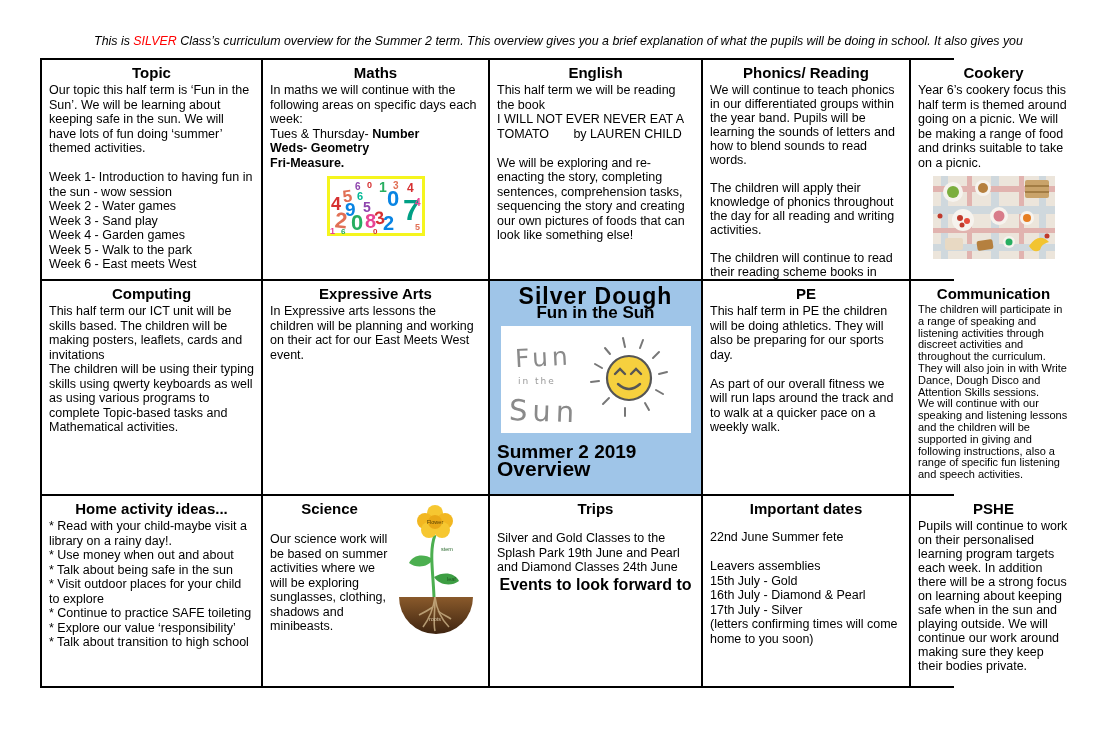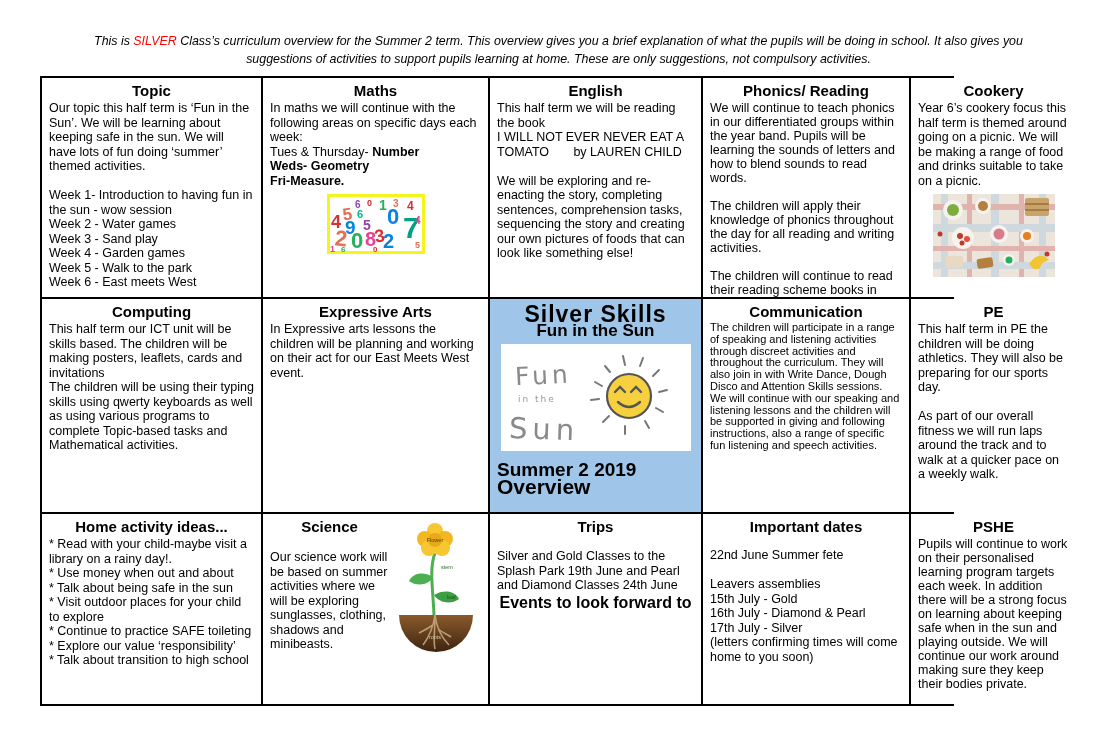--- a/index.html
+++ b/index.html
@@ -68,21 +68,20 @@
 
   .events-title { font-size: 16px; font-weight: bold; text-align: center; line-height: 19px; }
   .trips-body { margin-top: 13px; }
   .dates-body { margin-top: 12px; }
 </style>
 </head>
 <body>
 
 <div class="intro">
   <div><span>This is </span><span class="red">SILVER</span><span> Class’s curriculum overview for the Summer 2 term. This overview gives you a brief explanation of what the pupils will be doing in school. It also gives you</span></div>
-  <div>suggestions of activities to support pupils learning at home. These are only suggestions, not compulsory activities.</div>
 </div>
 
 <div class="grid">
 
   <div class="cell">
     <h3>Topic</h3>
     <div class="body-text">Our topic this half term is ‘Fun in the Sun’.  We will be learning about keeping safe in the sun. We will have lots of fun doing ‘summer’ themed activities.
 
 Week 1- Introduction to having fun in the sun - wow session
 Week 2 - Water games
@@ -194,21 +193,21 @@
     <div class="body-text">This half term our ICT unit will be skills based. The children will be making posters, leaflets, cards and invitations
 The children will be using their typing skills using qwerty keyboards as well as using various programs to complete Topic-based tasks and Mathematical activities.</div>
   </div>
 
   <div class="cell">
     <h3>Expressive Arts</h3>
     <div class="body-text">In Expressive arts lessons the children will be planning and working on their act for our East Meets West event.</div>
   </div>
 
   <div class="cell banner">
-    <div class="class-title">Silver  Skills</div>
+    <div class="class-title">Silver  Dough</div>
     <div class="theme">Fun in the Sun</div>
     <div class="pic">
       <svg width="190" height="107" viewBox="0 0 190 107">
         <g font-family="DejaVu Sans, sans-serif" fill="#8a8a8a">
           <text x="14" y="40" font-size="25" letter-spacing="4" transform="rotate(-3 40 30)">Fun</text>
           <text x="17" y="58" font-size="9" letter-spacing="2" fill="#9a9a9a">in the</text>
           <text x="8" y="95" font-size="29" letter-spacing="5" transform="rotate(2 40 85)">Sun</text>
         </g>
         <g transform="translate(128,52)">
           <g stroke="#777" stroke-width="2" stroke-linecap="round">
@@ -229,31 +228,31 @@
             <path d="M-14,-4 l5,-5 l5,5"></path>
             <path d="M2,-4 l5,-5 l5,5"></path>
             <path d="M-11,6 Q0,16 11,6"></path>
           </g>
         </g>
       </svg>
     </div>
     <div class="term-line"><span class="term">Summer 2 2019 </span><span class="overview">Overview</span></div>
   </div>
 
+  <div class="cell">
+    <h3>PE</h3>
+    <div class="body-text">This half term in PE the children will be doing athletics. They will also be preparing for our sports day.
+
+As part of our overall fitness we will run laps around the track and to walk at a quicker pace on a weekly walk.</div>
+  </div>
+
   <div class="cell small-text">
     <h3>Communication</h3>
     <div class="body-text">The children will participate in a range of speaking and listening activities through discreet activities and throughout the curriculum. They will also join in with Write Dance, Dough Disco and Attention Skills sessions.
 We will continue with our speaking and listening lessons and the children will be supported in giving and following instructions, also a range of specific fun listening and speech activities.</div>
-  </div>
-
-  <div class="cell">
-    <h3>PE</h3>
-    <div class="body-text">This half term in PE the children will be doing athletics. They will also be preparing for our sports day.
-
-As part of our overall fitness we will run laps around the track and to walk at a quicker pace on a weekly walk.</div>
   </div>
 
   <div class="cell">
     <h3>Home activity ideas...</h3>
     <div class="body-text">* Read with your child-maybe visit a library on a rainy day!.
 * Use money when out and about
 * Talk about being safe in the sun
 * Visit outdoor places for your child to explore
 * Continue to practice SAFE toileting
 * Explore our value ‘responsibility’

